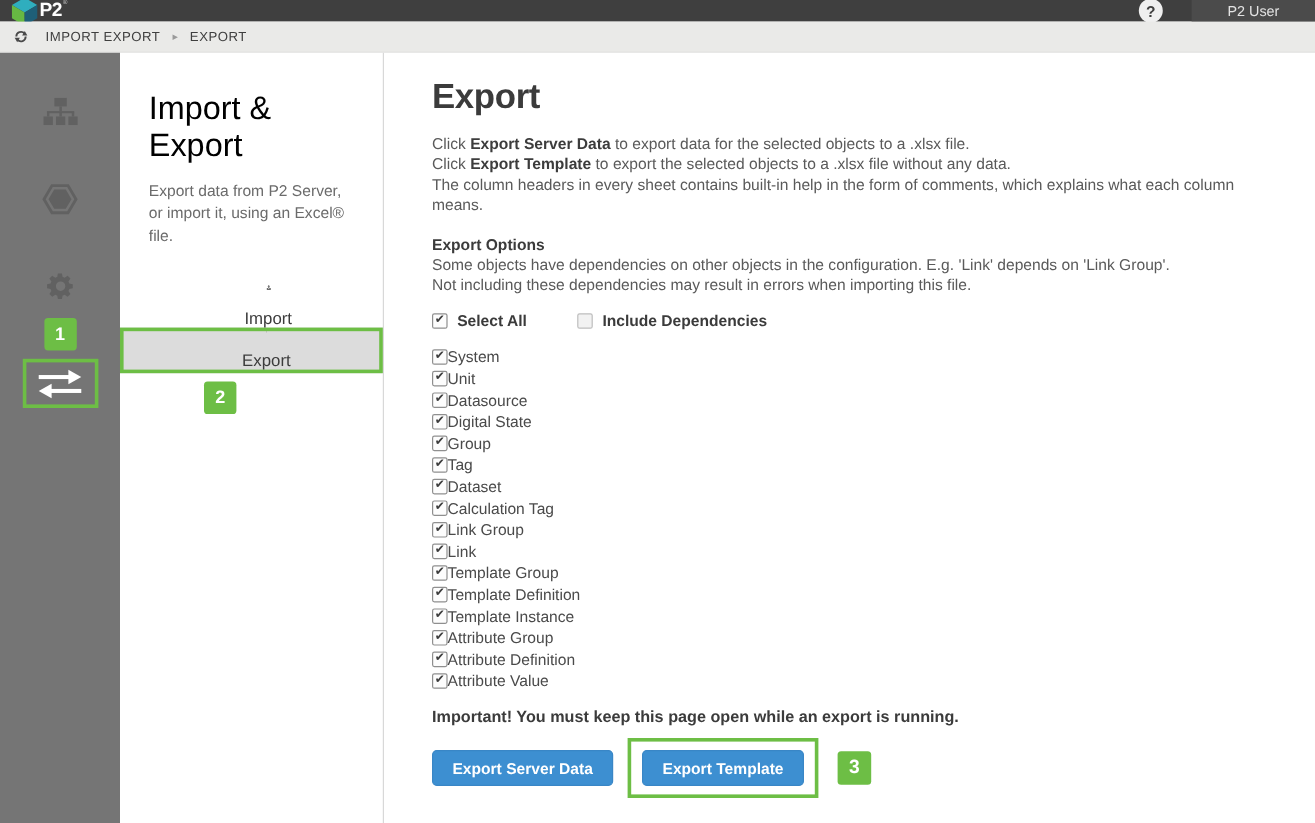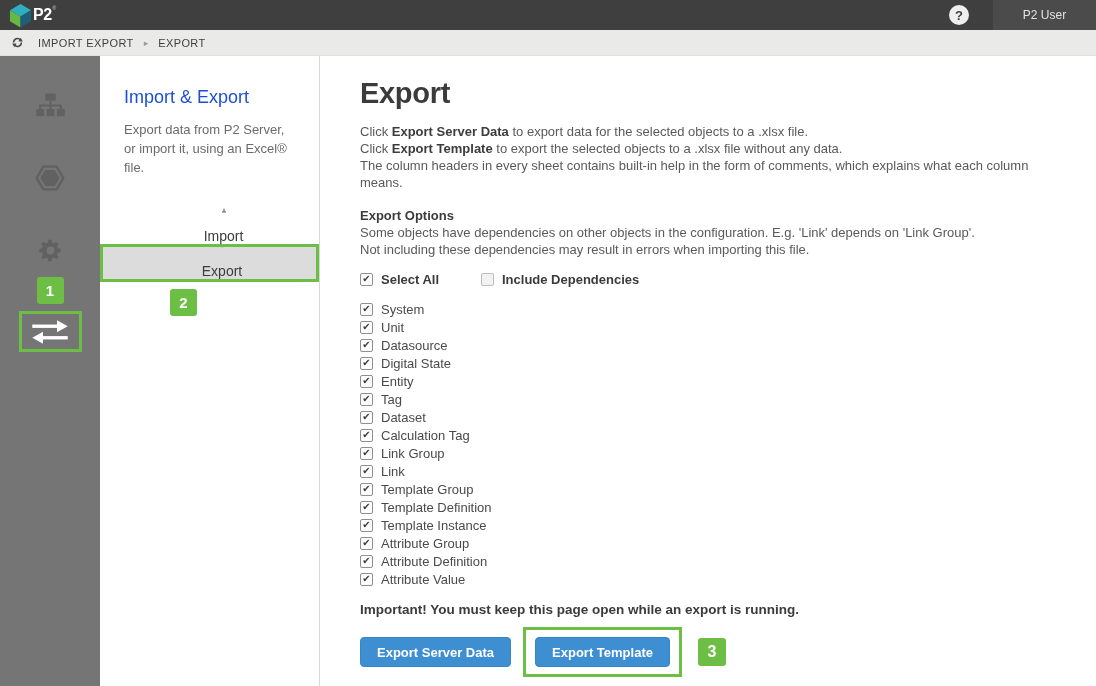--- a/index.html
+++ b/index.html
@@ -1,21 +1,21 @@
 <!DOCTYPE html>
 <html><head>
 <meta charset="utf-8">
 <style>
   * { margin:0; padding:0; box-sizing:border-box; }
   html,body { width:1096px; height:686px; overflow:hidden; }
   body { font-family:"Liberation Sans","DejaVu Sans",sans-serif; background:#fff; }
   .app { width:1096px; height:686px; display:flex; flex-direction:column; position:relative; }
 
   
-  .topbar { height:30px; background:#3F3F3F; display:flex; align-items:center; flex:0 0 auto; }
+  .topbar { height:18px; background:#3F3F3F; display:flex; align-items:center; flex:0 0 auto; }
   .logo { display:flex; align-items:flex-start; margin-left:9px; gap:1px; }
   .logo svg { display:block; }
   .logo-text { color:#fff; font-weight:700; font-size:16px; letter-spacing:-0.5px; line-height:24px; }
   .logo-reg { color:#cfcfcf; font-size:5px; vertical-align:top; line-height:10px; }
   .topbar-spacer { flex:1; }
   .help-btn { width:20px; height:20px; border-radius:50%; background:#efefef; color:#3f3f3f;
               font-weight:700; font-size:13px; display:flex; align-items:center; justify-content:center;
               margin-right:24px; cursor:pointer; }
   .user-block { width:103px; height:30px; background:#4B4B4B; color:#e3e3e3; font-size:12px;
                 display:flex; align-items:center; justify-content:center; cursor:pointer; }
@@ -36,21 +36,21 @@
   .icon-hex  { margin-top:40px; }
   .icon-gear { margin-top:43px; }
   .badge { background:#6DBE45; color:#fff; font-weight:700; display:flex; align-items:center;
            justify-content:center; border-radius:3px; }
   .badge-1 { width:27px; height:27px; font-size:15px; margin-top:13px; }
   .arrow-box { margin-top:7px; width:63px; height:41px; border:3px solid #6DBE45;
                display:flex; align-items:center; justify-content:center; cursor:pointer; }
 
   
   .panel { width:220px; background:#fff; border-right:1px solid #d8d8d8; flex:0 0 auto; padding-top:31px; }
-  .panel-title { font-size:18px; font-weight:400; color:#1d4ed8; padding:0 24px; }
+  .panel-title { font-size:27px; font-weight:400; color:#000000; padding:0 24px; }
   .panel-desc { margin-top:12px; padding:0 24px; font-size:13px; line-height:19px; color:#6b6b6b; }
   .panel-menu { margin-top:31px; }
   .menu-row { height:36px; display:flex; align-items:center; padding-left:28px; gap:15px;
               font-size:14px; color:#3c3c3c; cursor:pointer;flex-direction:column; }
   .menu-row.selected { background:#dcdcdc; border:3px solid #6DBE45; height:38px; padding-left:25px; }
   .badge-2 { width:27px; height:27px; font-size:15px; margin:7px 0 0 70px; }
 
   
   .main { flex:1; background:#fff; padding:20px 40px 0 40px; }
   .main h1 { font-size:29px; font-weight:700; color:#3b3b3b; line-height:35px; letter-spacing:-0.3px; }
@@ -59,21 +59,21 @@
   .sec-head { margin-top:16px; font-size:13px; font-weight:700; color:#3b3b3b; line-height:17px; }
   .note { font-size:13px; line-height:17px; color:#5a5a5a; }
   .opts-row { margin-top:12px; display:flex; align-items:center; height:18px; }
   .opt { display:flex; align-items:center; gap:8px; font-size:13px; font-weight:700; color:#3b3b3b; cursor:pointer; }
   .opt-selectall { width:121px; }
   .cb { width:13px; height:13px; border:1px solid #bdbdbd; border-radius:2px; background:#f2f2f2;
         display:inline-flex; align-items:center; justify-content:center; flex:0 0 auto; }
   .cb.checked { background:#fdfdfd; border-color:#8f8f8f; }
   .cb.checked::after { content:"✔"; font-size:10px; color:#3c3c3c; line-height:1; }
   .obj-list { margin-top:12px; }
-  .obj-row { height:18px; display:flex; align-items:center; gap:8px; font-size:13px; color:#4a4a4a; cursor:pointer; }
+  .obj-row { height:18px; display:flex; align-items:center; font-size:13px; color:#4a4a4a; cursor:pointer; }
   .important { margin-top:13px; font-size:13.5px; font-weight:700; color:#3b3b3b; line-height:18px; }
   .btn-row { margin-top:8px; display:flex; align-items:center; }
   .btn { height:30px; padding:0 16px; background:#3D8FD1; border:1px solid #3986c6; border-radius:4px;
          color:#fff; font-size:13px; font-weight:700; font-family:inherit; cursor:pointer; white-space:nowrap; }
   .green-box { border:3px solid #6DBE45; padding:7px 9px; margin-left:12px; display:inline-flex; }
   .badge-3 { width:28px; height:28px; font-size:16px; margin-left:16px; }
 </style>
 </head>
 <body>
 
@@ -212,21 +212,21 @@
           <label class="obj-row">
     <span class="cb checked"></span>
     <span class="cb-label">Datasource</span>
   </label>
           <label class="obj-row">
     <span class="cb checked"></span>
     <span class="cb-label">Digital State</span>
   </label>
           <label class="obj-row">
     <span class="cb checked"></span>
-    <span class="cb-label">Entity</span>
+    <span class="cb-label">Group</span>
   </label>
           <label class="obj-row">
     <span class="cb checked"></span>
     <span class="cb-label">Tag</span>
   </label>
           <label class="obj-row">
     <span class="cb checked"></span>
     <span class="cb-label">Dataset</span>
   </label>
           <label class="obj-row">

